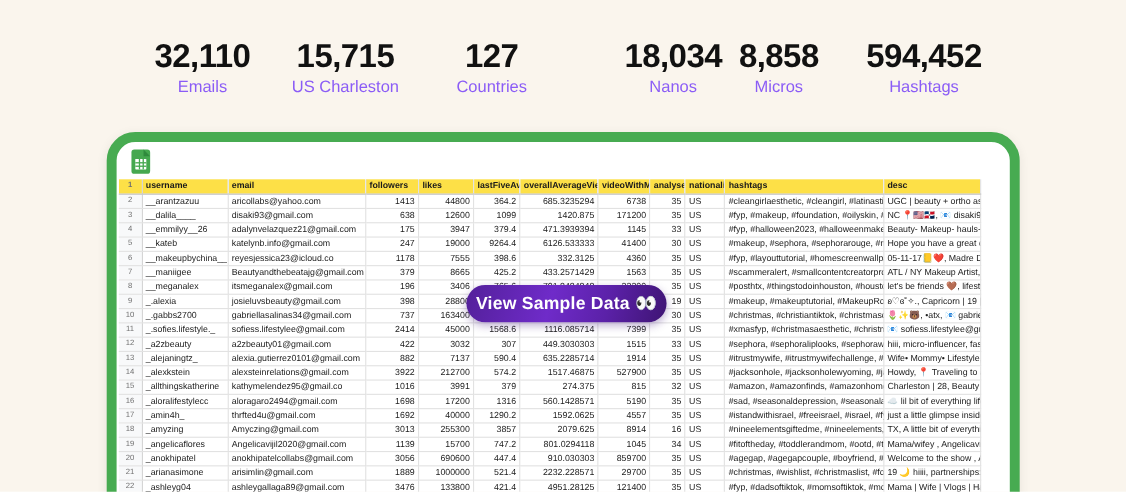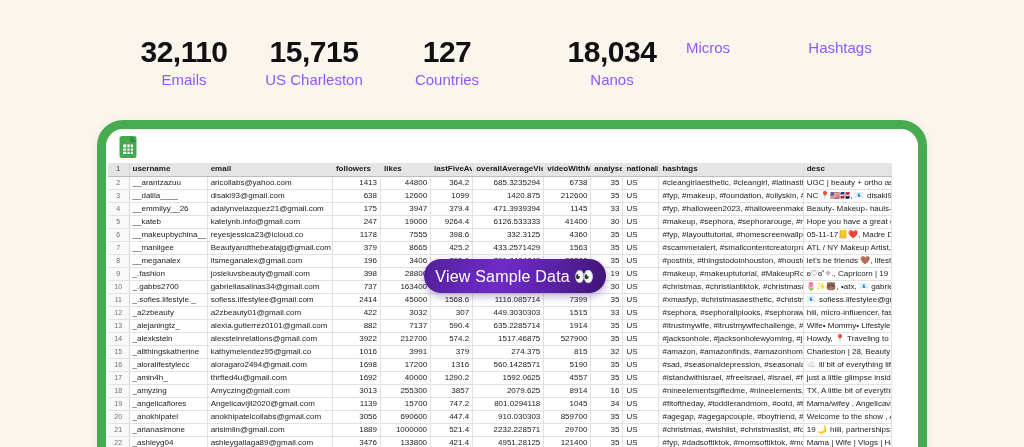--- a/index.html
+++ b/index.html
@@ -22,32 +22,32 @@
   .grid{
     position:absolute;left:2px;top:34px;width:784px;
     border-collapse:collapse;table-layout:fixed;
     font-size:8px;color:#1b1b1b;
   }
   .grid th,.grid td{
     border-right:1px solid #e2e2e2;border-bottom:1px solid #e2e2e2;
     padding:0 3px;white-space:nowrap;overflow:hidden;height:12.35px;
     font-weight:normal;text-align:left;line-height:12px;box-sizing:border-box;
   }
-  .grid tr.hdr th{font-weight:bold;border-bottom:1px solid #bdbdbd;height:13px;background:#e5e5e5}
+  .grid tr.hdr th{font-weight:bold;border-bottom:1px solid #bdbdbd;height:13px;background:#fde047}
   .grid td.rn,.grid th.rn{
     background:#f8f9fa;color:#707070;text-align:center;font-size:7px;
     border-right:1px solid #d5d5d5;padding:0 1px;
   }
   .grid .num{text-align:right}
   
   .cta{
     position:absolute;left:424px;top:259px;width:182px;height:34px;
     border:none;border-radius:17px;cursor:pointer;
     background:linear-gradient(105deg,#53209a 0%,#6f2bc9 42%,#5b21a8 70%,#3e1473 100%);
-    color:#fff;font-size:16px;font-weight:400;font-family:"Liberation Sans",sans-serif;
+    color:#fff;font-size:16px;font-weight:700;font-family:"Liberation Sans",sans-serif;
     letter-spacing:0.2px;box-shadow:0 3px 8px rgba(60,20,120,0.35);
     display:flex;align-items:center;justify-content:center;white-space:nowrap;text-align:right;
   }
 </style>
 </head>
 <body>
 
 <div id="stats">
     <div class="stat" style="left: 184px;">
       <div class="value">32,110</div>
@@ -59,23 +59,25 @@
     </div>
     <div class="stat" style="left: 447px;">
       <div class="value">127</div>
       <div class="label">Countries</div>
     </div>
     <div class="stat" style="left: 576px; margin-left: 36px;">
       <div class="value">18,034</div>
       <div class="label">Nanos</div>
     </div>
     <div class="stat" style="left: 708px;">
+      <div class="value">8,858</div>
       <div class="label">Micros</div>
     </div>
     <div class="stat" style="left: 840px;">
+      <div class="value">594,452</div>
       <div class="label">Hashtags</div>
     </div>
   </div>
 
 <div class="frame">
   <span class="sheet-icon">
     <svg width="24" height="24" viewBox="0 0 24 24">
       <rect x="3.5" y="1" width="17" height="22" rx="2.6" fill="#45a84f"></rect>
       <path d="M14.5 1 l6 6 -6 0 z" fill="#2f8a3c"></path>
       <rect x="7" y="9.5" width="10" height="9.5" fill="#ffffff" rx="0.6"></rect>
@@ -132,21 +134,21 @@
           <td>UGC | beauty + ortho assistant + li</td>
         </tr>
         <tr>
           <td class="rn">3</td>
           <td>__dalila____</td>
           <td>disaki93@gmail.com</td>
           <td class="num">638</td>
           <td class="num">12600</td>
           <td class="num">1099</td>
           <td class="num">1420.875</td>
-          <td class="num">212600</td>
+          <td class="num">171200</td>
           <td class="num">35</td>
           <td>US</td>
           <td>#fyp, #makeup, #foundation, #oilyskin, #r</td>
           <td>NC 📍🇺🇸🇩🇴, 📧 disaki93@gmail.c</td>
         </tr>
         <tr>
           <td class="rn">4</td>
           <td>__emmilyy__26</td>
           <td>adalynvelazquez21@gmail.com</td>
           <td class="num">175</td>
@@ -210,21 +212,21 @@
           <td class="num">765.6</td>
           <td class="num">791.8484848</td>
           <td class="num">23200</td>
           <td class="num">35</td>
           <td>US</td>
           <td>#posthtx, #thingstodoinhouston, #houstor</td>
           <td>let's be friends 🤎, lifestyle | fashi</td>
         </tr>
         <tr>
           <td class="rn">9</td>
-          <td>_.fashion</td>
+          <td>_.alexia</td>
           <td>josieluvsbeauty@gmail.com</td>
           <td class="num">398</td>
           <td class="num">28800</td>
           <td class="num"></td>
           <td class="num"></td>
           <td class="num"></td>
           <td class="num">19</td>
           <td>US</td>
           <td>#makeup, #makeuptutorial, #MakeupRou</td>
           <td>ʚ♡ɞ˚✧., Capricorn | 19 | 🇮🇹, 🤍</td>

